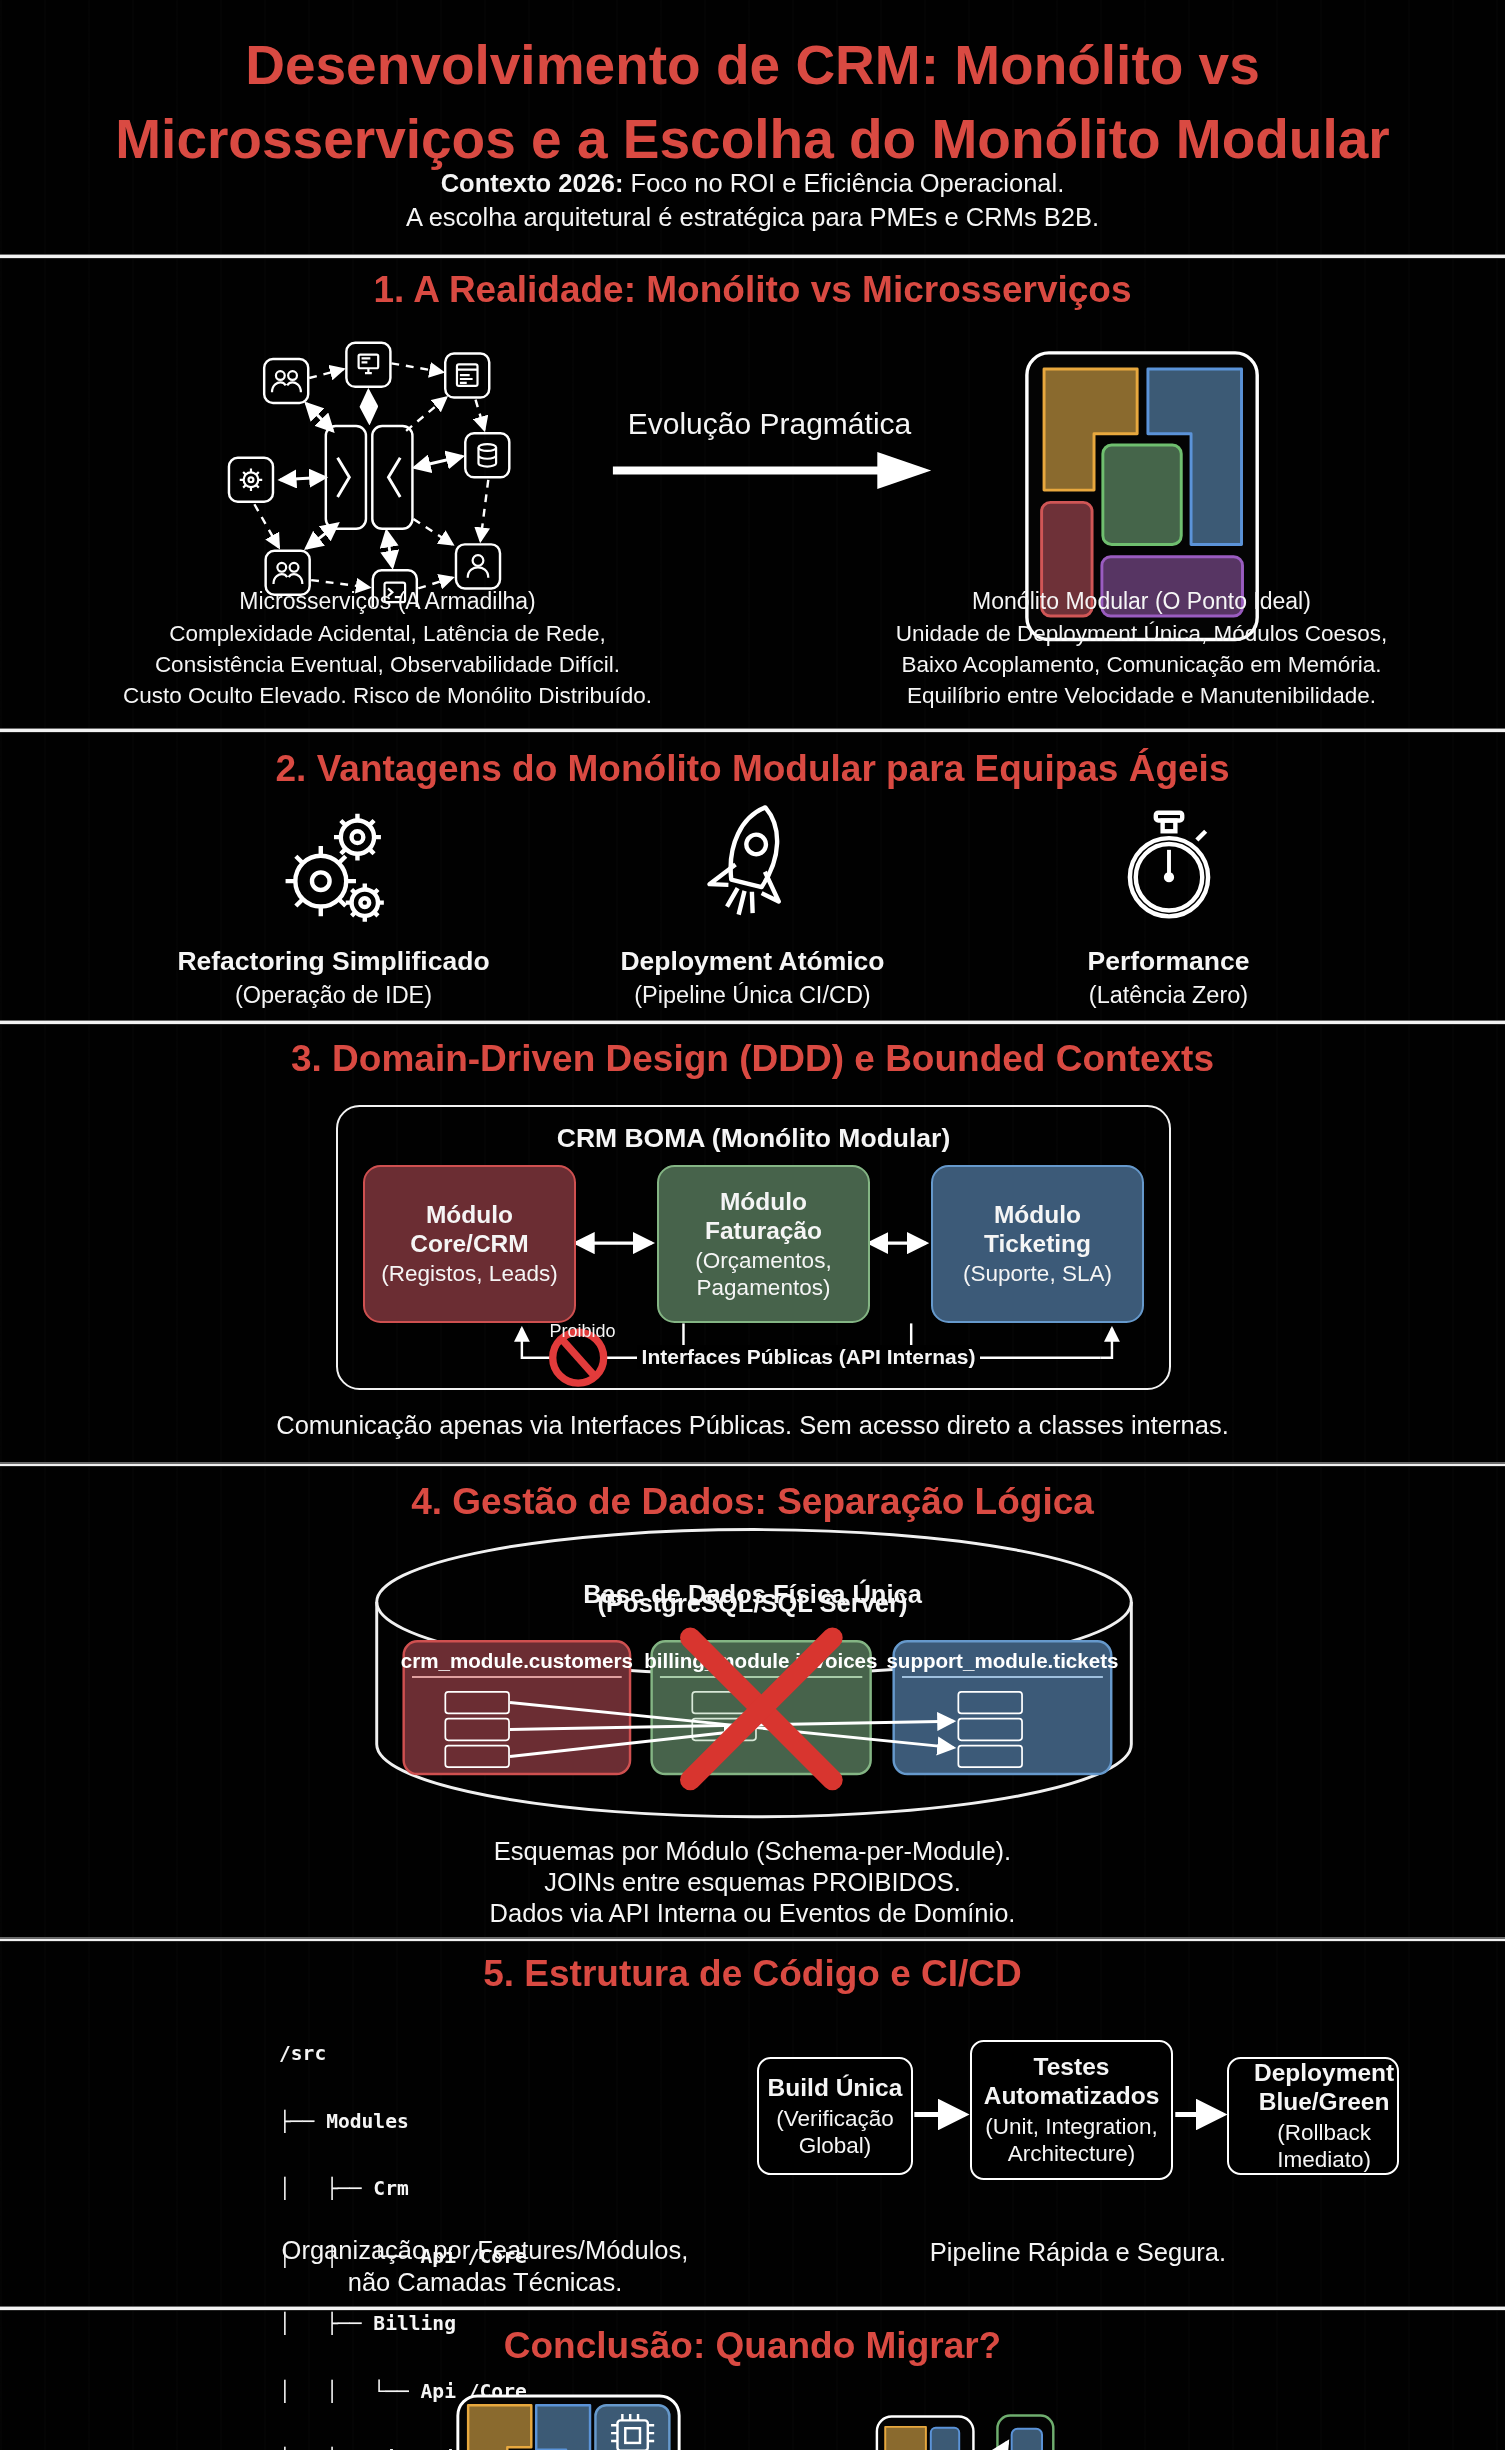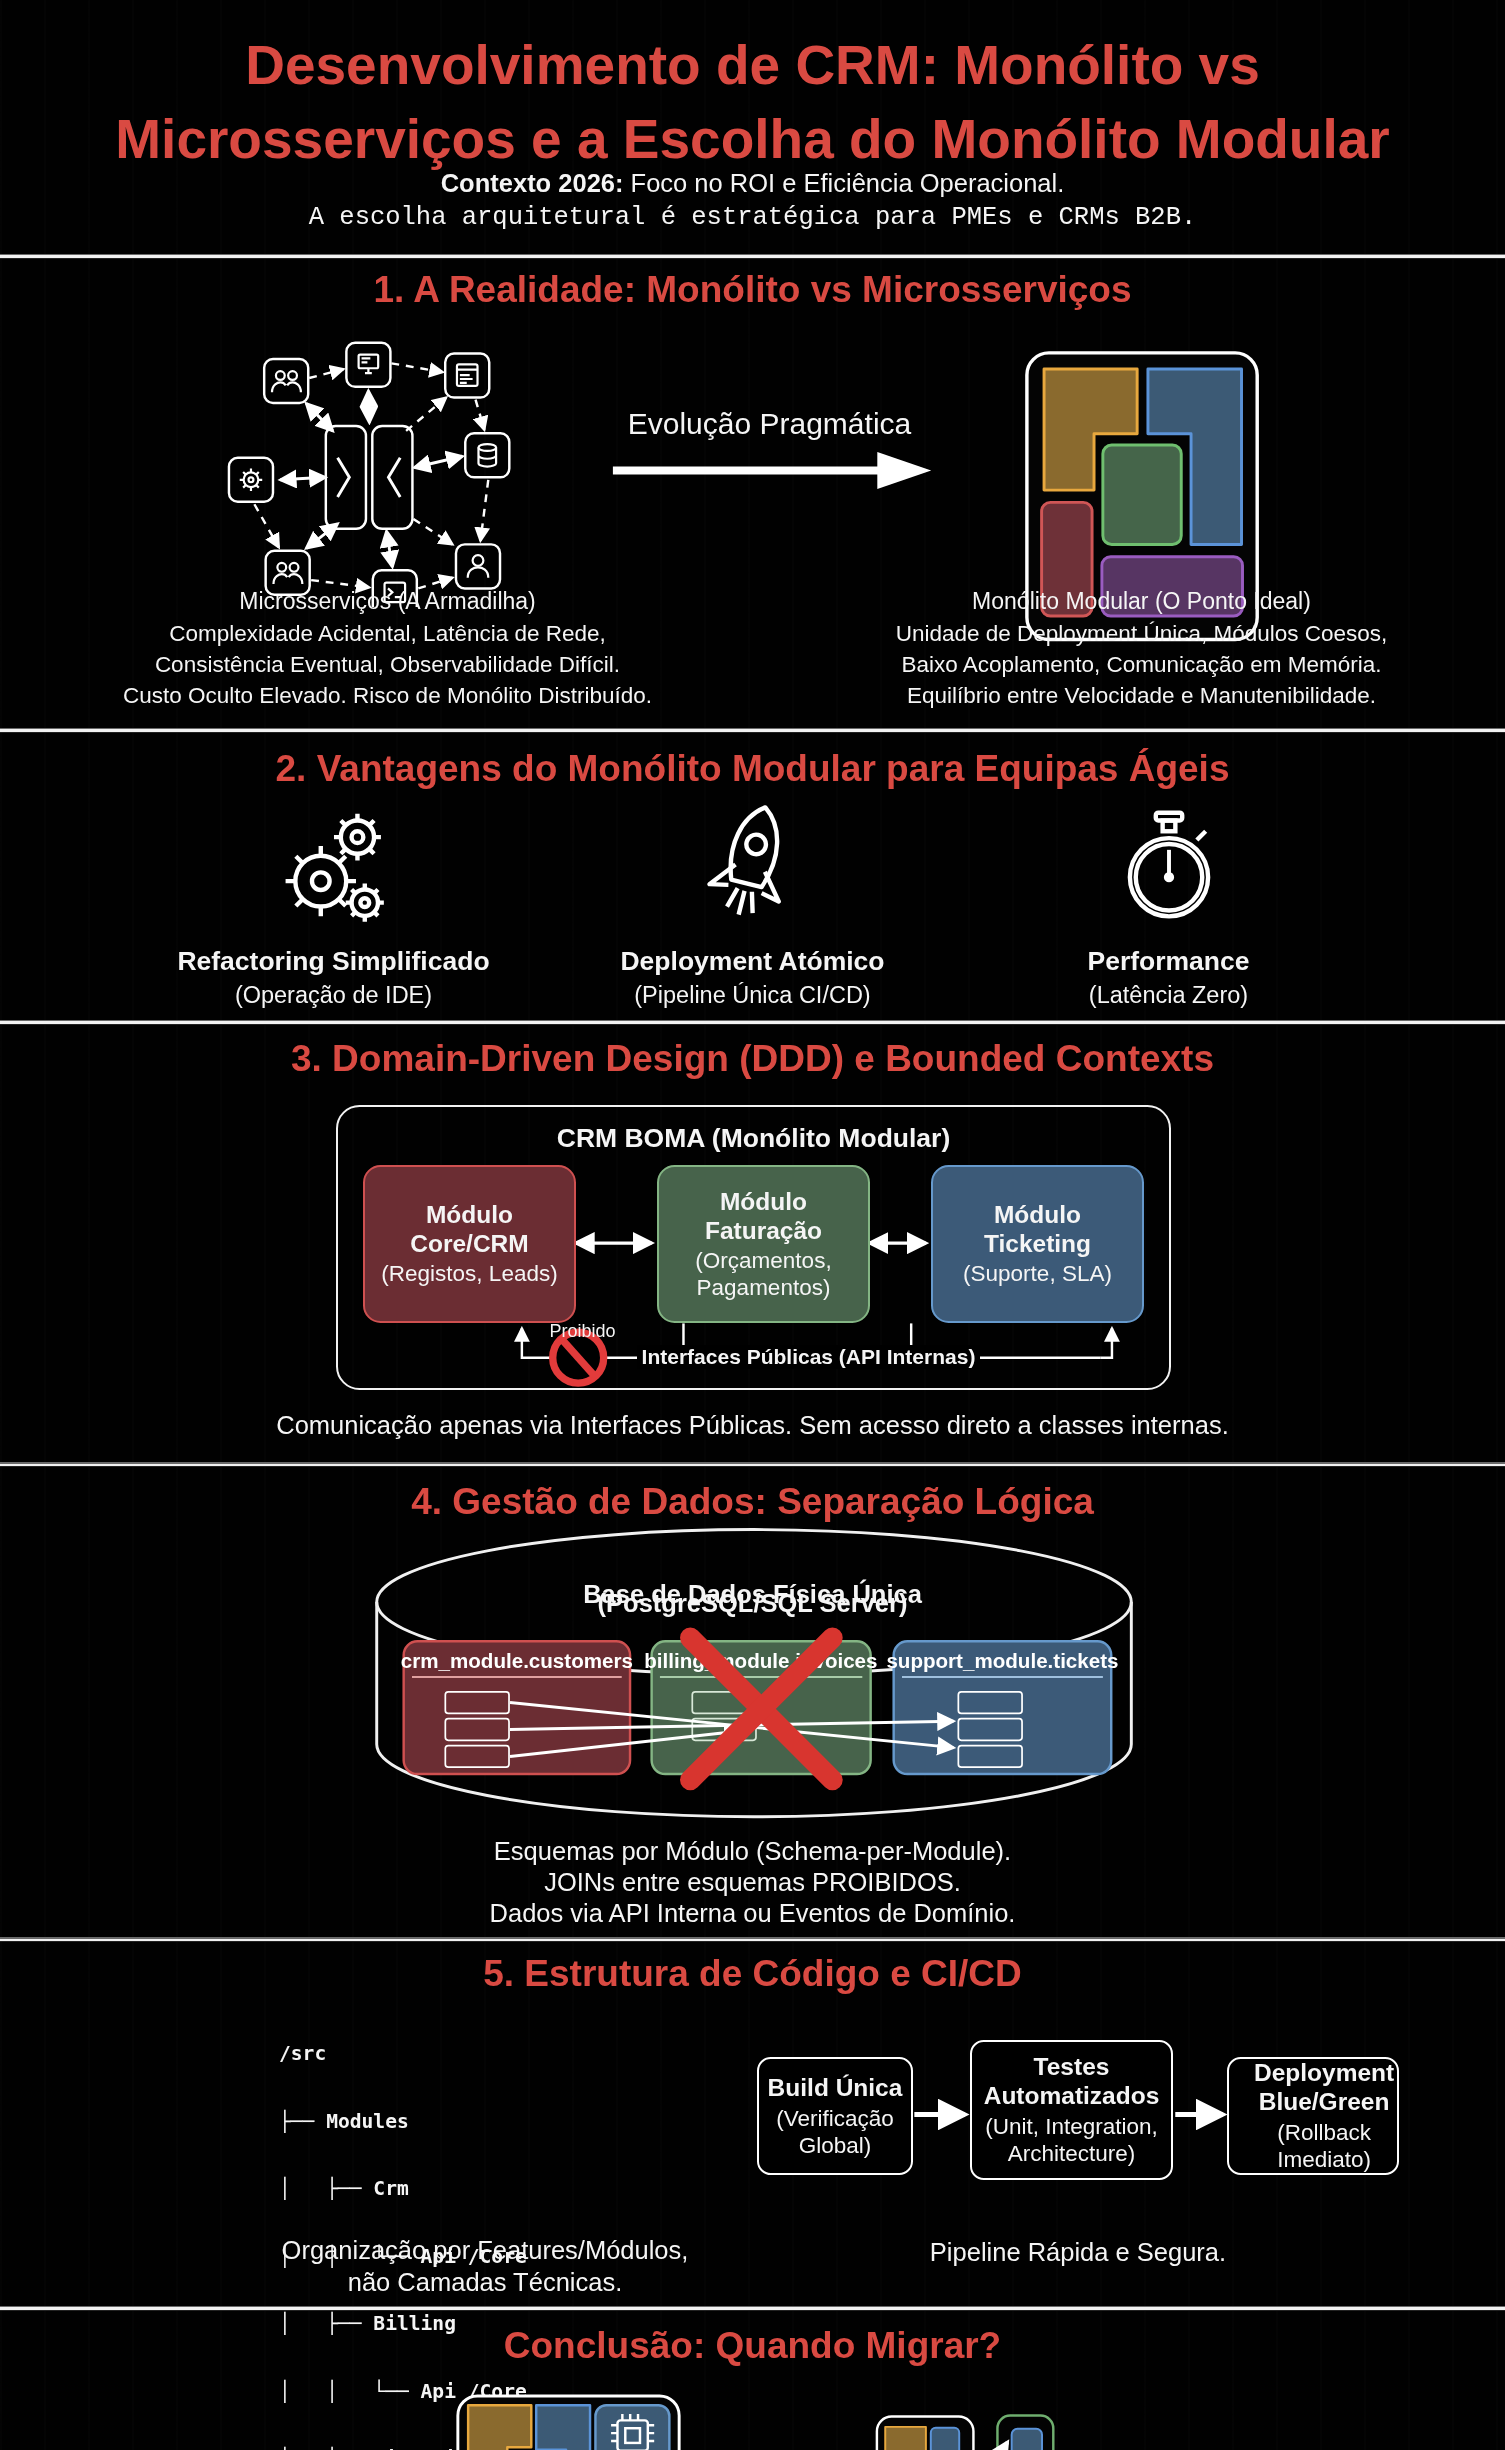--- a/index.html
+++ b/index.html
@@ -53,21 +53,21 @@
     </defs>
   </svg>
 
   <div class="abs ctr h-title red" style="top:28px;">
     <div>Desenvolvimento de CRM: Monólito vs</div>
     <div>Microsserviços e a Escolha do Monólito Modular</div>
   </div>
   <div class="abs ctr sub" style="top:169px;">
     <span class="b">Contexto 2026:</span><span> Foco no ROI e Eficiência Operacional.</span>
   </div>
-  <div class="abs ctr sub" style="top:203px;font-family:Liberation Mono, monospace;">A escolha arquitetural é estratégica para PMEs e CRMs B2B.</div>
+  <div class="abs ctr sub" style="top:203px;">A escolha arquitetural é estratégica para PMEs e CRMs B2B.</div>
 
   <div class="sep" style="top:254px;"></div>
 
   <div class="abs ctr h-sec red" style="top:269px;">1. A Realidade: Monólito vs Microsserviços</div>
 
   <svg class="abs" style="left:176px;top:333px;" width="421" height="274" viewBox="0 0 860 560">
     <g stroke="#fff" fill="none">
 
       <g stroke-width="6">
         <line x1="305" y1="295" x2="213" y2="300" marker-start="url(#aw)" marker-end="url(#aw)"></line>

